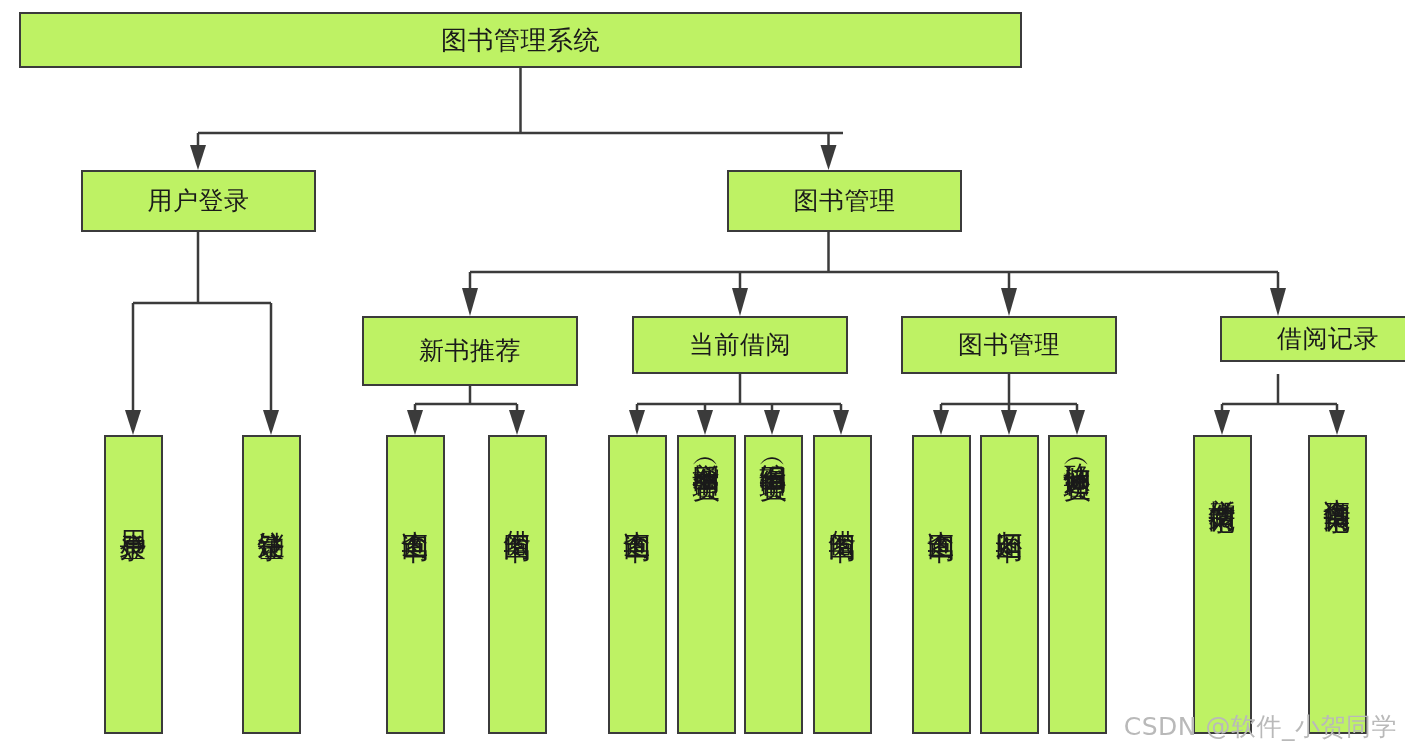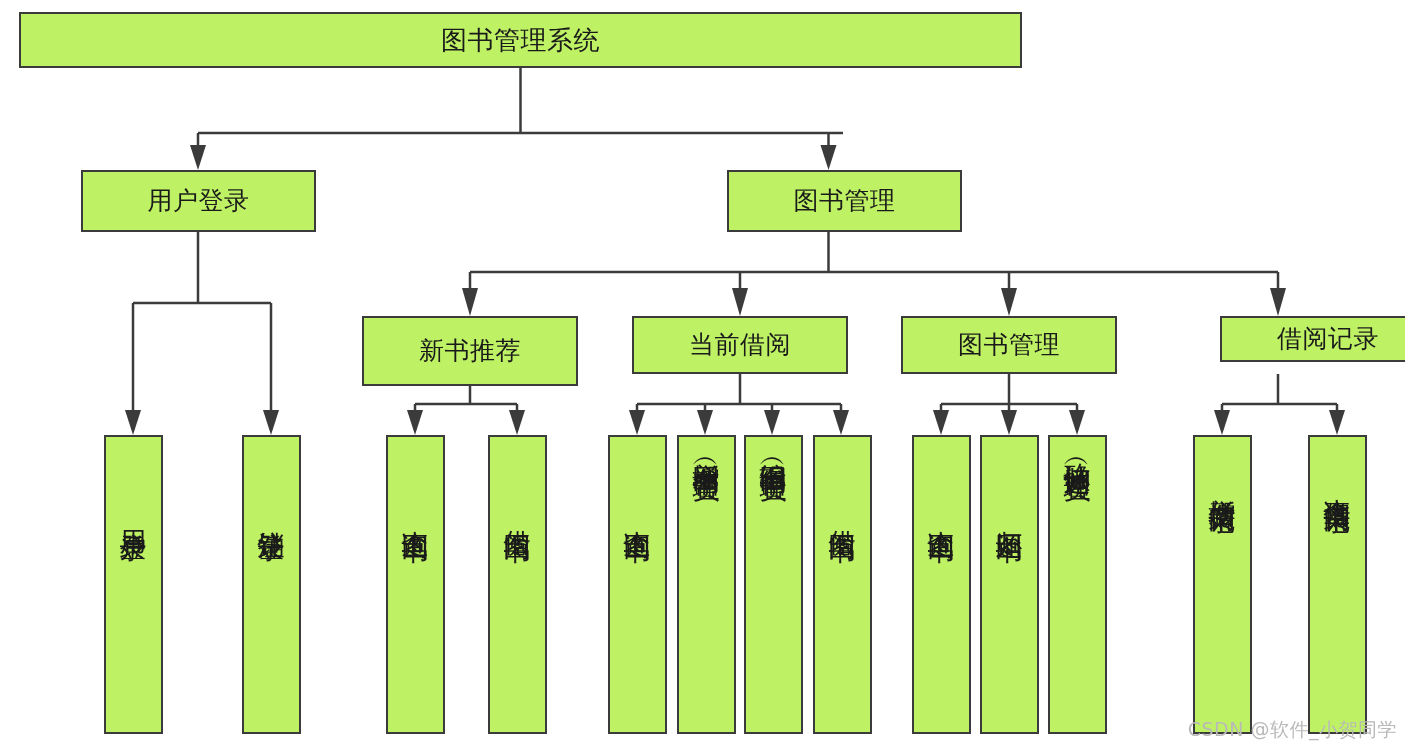--- a/index.html
+++ b/index.html
@@ -47,21 +47,21 @@
     text-orientation:upright;
     font-size:27px;
     letter-spacing:2px;
     line-height:1;
     margin:0 auto;
   }
 
   .watermark{
     position:absolute;
     right:8px;bottom:4px;
-    font-size:19px;
+    font-size:25px;
     color:#b9b9b9;
     letter-spacing:0.5px;
     white-space:nowrap;
     font-family:"DejaVu Sans","Liberation Sans",sans-serif;
     margin-left:45px;
   }
 </style>
 </head>
 <body>
 

